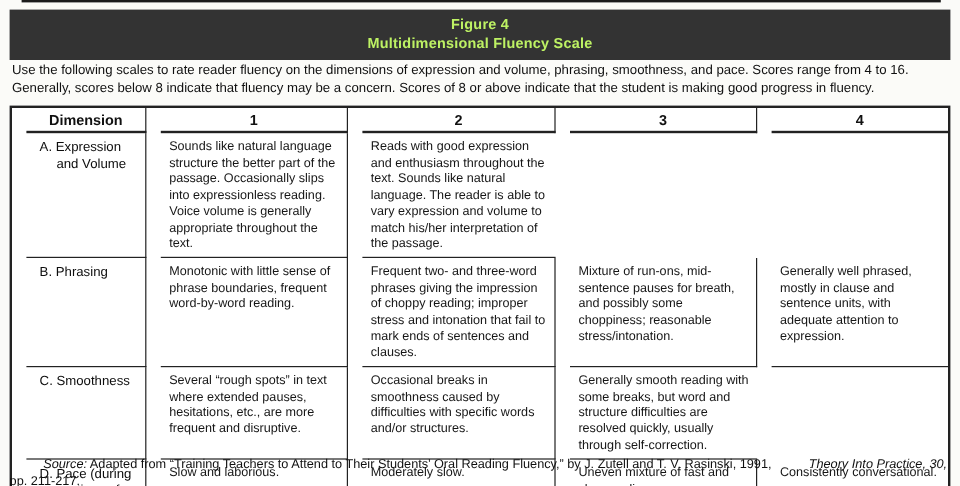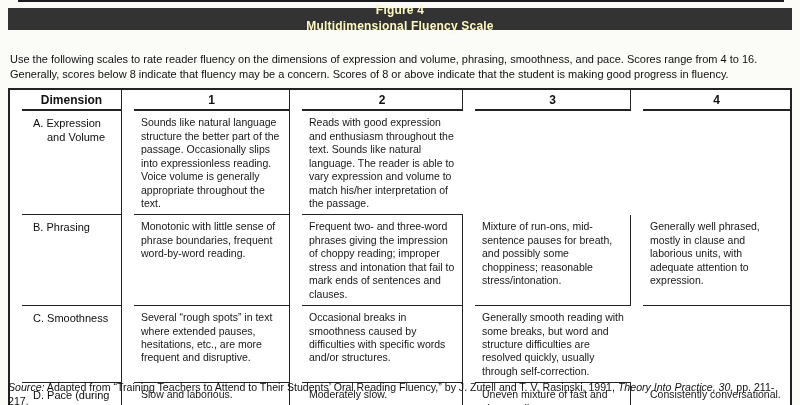--- a/index.html
+++ b/index.html
@@ -9,22 +9,22 @@
     font-family:"Liberation Sans", sans-serif;
     color:#111;
     position:relative;
     overflow:hidden;
   }
   .top-rule {
     position:absolute; left:18px; right:16px; top:0; height:2px;
     background:#1c1c1c;
   }
   .title-bar {
-    position:absolute; left:8px; right:8px; top:8px; height:22px;
-    background:#333333; color:#fef9c3;
+    position:absolute; left:8px; right:8px; top:8px; height:42px;
+    background:#333333; color:#bef264;
     display:flex; flex-direction:column; justify-content:center;
     text-align:center; font-weight:bold; font-size:12px; line-height:1.3;
     letter-spacing:0.2px;
   }
   .intro {
     position:absolute; left:10px; right:8px; top:52px;
     margin:0; font-size:11px; line-height:1.35; color:#101010;
   }
   .rubric {
     position:absolute; left:8px; top:88px; width:784px;
@@ -56,21 +56,21 @@
     padding:6px 4px 4px 25px; text-indent:-14px; color:#0d0d0d;
   }
   .rowA > div { min-height:84px; }
   .rowB > div { min-height:58px; }
   .rowC > div { min-height:57px; }
   .rowD > div { min-height:60px; }
   .source {
     position:absolute; left:8px; right:6px; top:381px;
     margin:0; font-size:10.6px; line-height:1.3; color:#101010;
   }
-  .it { font-style:italic; }
+  .it { font-style:italic;margin-left:28px; }
 </style>
 </head>
 <body>
 
 <div class="top-rule"></div>
 
 <div class="title-bar">
   <div>Figure 4</div>
   <div>Multidimensional Fluency Scale</div>
 </div>
@@ -90,21 +90,21 @@
     <div class="dimcell">A. Expression and Volume</div>
     <div class="cell">Sounds like natural language structure the better part of the passage. Occasionally slips into expressionless reading. Voice volume is generally appropriate throughout the text.</div>
     <div class="cell">Reads with good expression and enthusiasm throughout the text. Sounds like natural language. The reader is able to vary expression and volume to match his/her interpretation of the passage.</div>
   </div>
 
   <div class="trow rowB">
     <div class="dimcell">B. Phrasing</div>
     <div class="cell">Monotonic with little sense of phrase boundaries, frequent word-by-word reading.</div>
     <div class="cell">Frequent two- and three-word phrases giving the impression of choppy reading; improper stress and intonation that fail to mark ends of sentences and clauses.</div>
     <div class="cell">Mixture of run-ons, mid-sentence pauses for breath, and possibly some choppiness; reasonable stress/intonation.</div>
-    <div class="cell">Generally well phrased, mostly in clause and laborious units, with adequate attention to expression.</div>
+    <div class="cell">Generally well phrased, mostly in clause and sentence units, with adequate attention to expression.</div>
   </div>
 
   <div class="trow rowC">
     <div class="dimcell">C. Smoothness</div>
     <div class="cell">Several “rough spots” in text where extended pauses, hesitations, etc., are more frequent and disruptive.</div>
     <div class="cell">Occasional breaks in smoothness caused by difficulties with specific words and/or structures.</div>
     <div class="cell">Generally smooth reading with some breaks, but word and structure difficulties are resolved quickly, usually through self-correction.</div>
   </div>
 
   <div class="trow rowD last">

